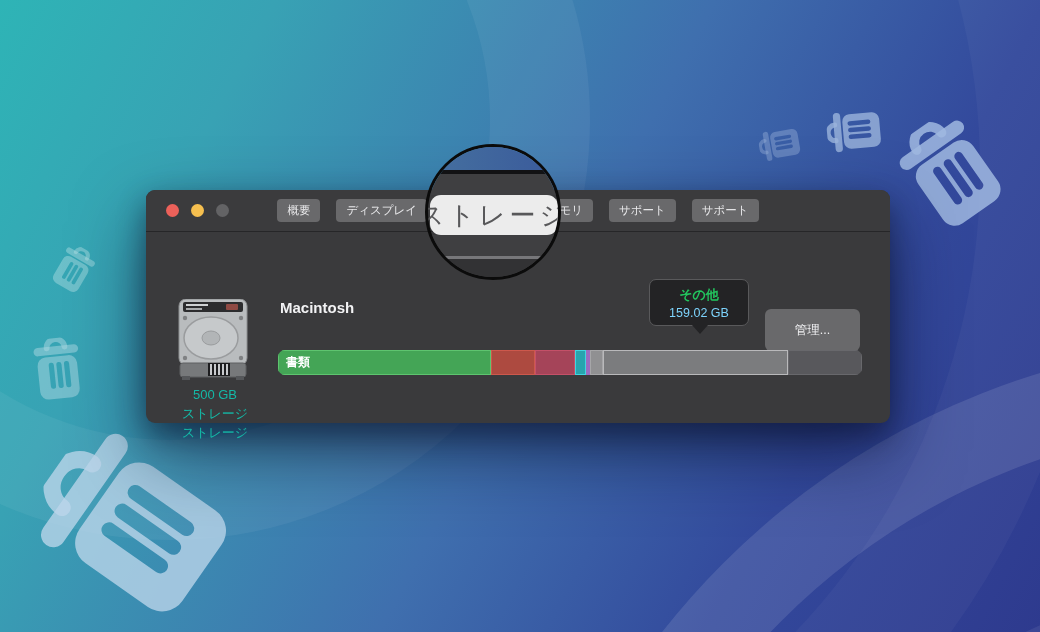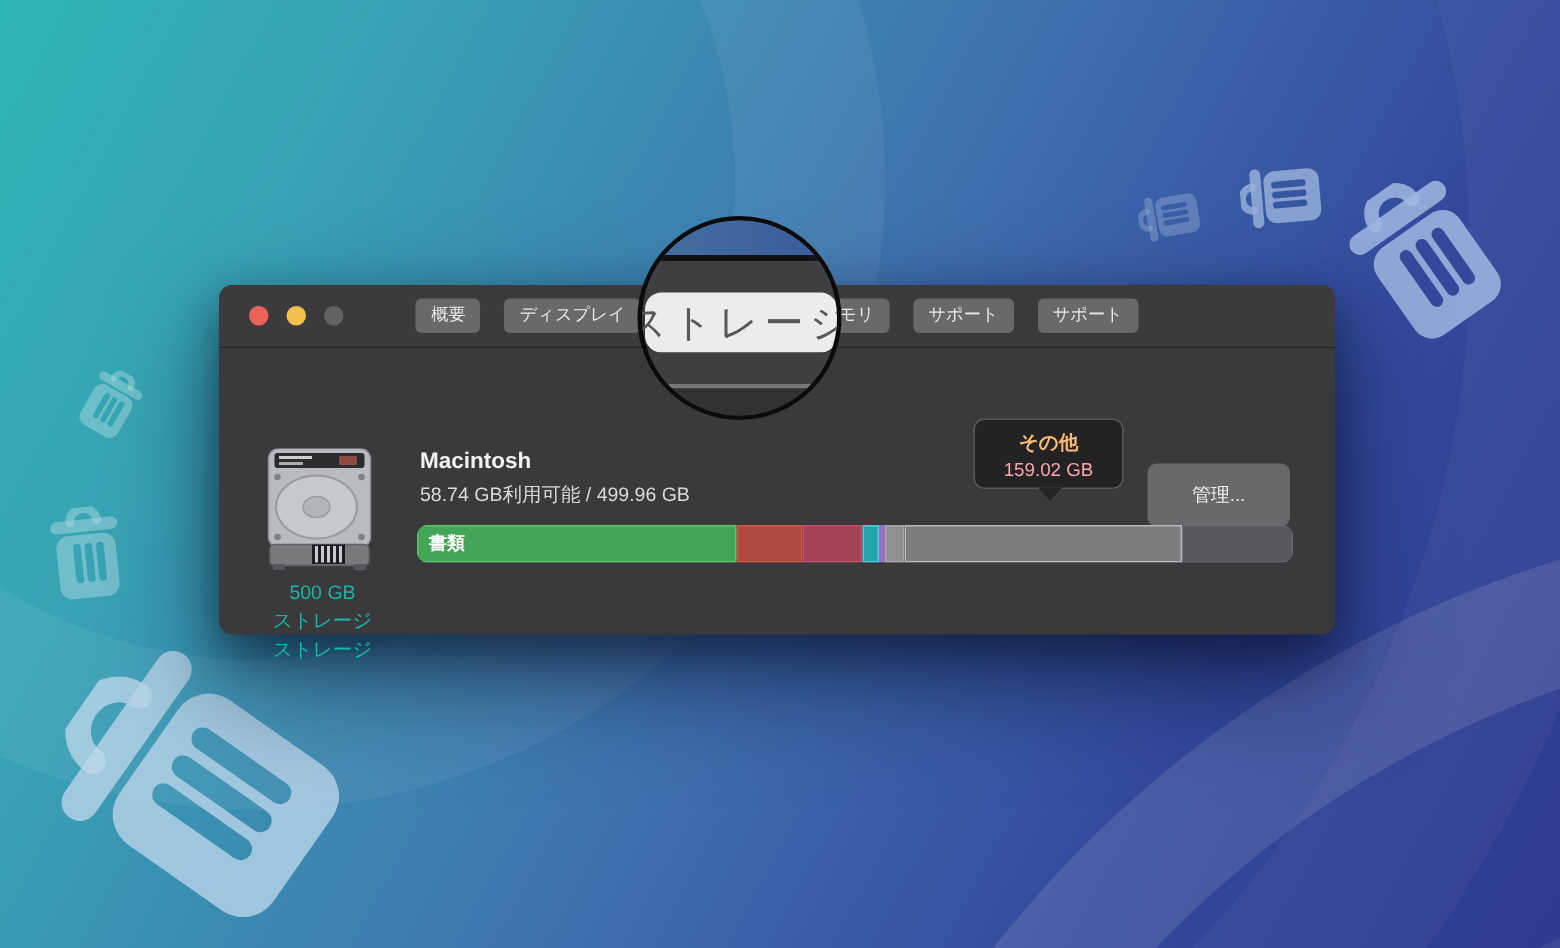--- a/index.html
+++ b/index.html
@@ -52,22 +52,22 @@
   .vol-avail{position:absolute;left:134px;top:89px;color:#dadadc;font-size:13px;}
 
   
   .manage-btn{position:absolute;left:619px;top:77px;width:95px;height:42px;
     background:#69696b;border:none;border-radius:6px;color:#f0f0f2;font-size:12.5px;cursor:default;}
 
   
   .tooltip{position:absolute;left:503px;top:47px;width:98px;height:45px;
     background:#232325;border:1px solid #59595b;border-radius:7px;z-index:3;
     display:flex;flex-direction:column;align-items:center;justify-content:center;gap:2px;}
-  .tooltip-title{color:#fdba74;font-size:13px;font-weight:bold;}
-  .tooltip-value{color:#fca5a5;font-size:12.5px;}
+  .tooltip-title{color:#22c55e;font-size:13px;font-weight:bold;}
+  .tooltip-value{color:#7dd3fc;font-size:12.5px;}
   .tooltip-arrow{position:absolute;left:42px;bottom:-9px;width:0;height:0;
     border-left:8px solid transparent;border-right:8px solid transparent;border-top:9px solid #232325;}
 
   
   .bar{position:absolute;left:132px;top:118px;width:584px;height:25px;
     border-radius:7px;overflow:hidden;display:flex;}
   .seg{height:100%;position:relative;text-decoration:underline;}
   .seg-label{position:absolute;left:8px;top:0;line-height:25px;color:#fff;font-size:12px;font-weight:bold;}
   .seg-free{background-image:radial-gradient(rgba(255,255,255,0.07) 1px,transparent 1.2px);
     background-size:6px 6px;}
@@ -186,21 +186,20 @@
           <rect x="58" y="77" width="8" height="4" fill="#55575a"></rect>
         </svg>
       </div>
       <div class="disk-caption">
         <div>500 GB</div>
         <div>ストレージ</div>
         <div>ストレージ</div>
       </div>
 
       <div class="vol-name">Macintosh</div>
-      <div class="vol-avail">58.74 GB利用可能 / 499.96 GB</div>
 
       <button class="manage-btn">管理...</button>
 
       <div class="tooltip">
         <div class="tooltip-title">その他</div>
         <div class="tooltip-value">159.02 GB</div>
         <div class="tooltip-arrow"></div>
       </div>
 
       <div class="bar" id="storage-bar">

